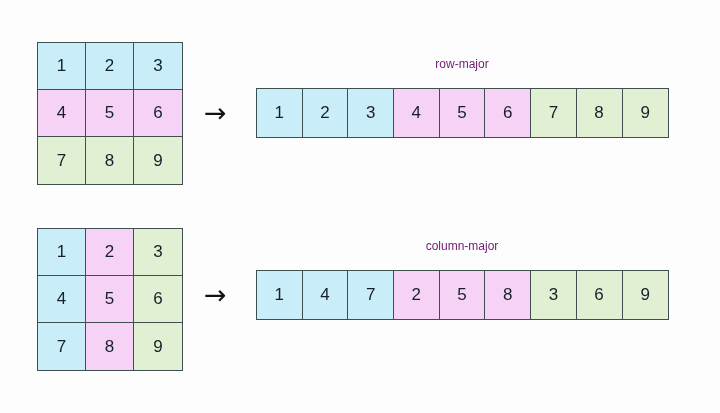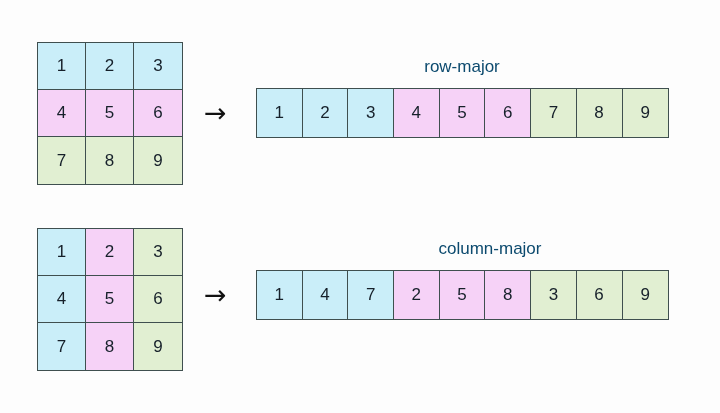--- a/index.html
+++ b/index.html
@@ -71,35 +71,35 @@
     font-size: 27px;
     line-height: 1;
     color: #111111;
     font-family: "DejaVu Sans", sans-serif;
     user-select: none;
   }
 
   
   .caption {
     position: absolute;
-    font-size: 17px;
-    color: #0c4a6e;
+    font-size: 12px;
+    color: #701a75;
     white-space: nowrap;
     transform: translateX(-50%);
   }
 
   
   #matrix-row    { left: 37px;  top: 42px;  }
   #matrix-col    { left: 37px;  top: 228px; }
   #arrow-row     { left: 204px; top: 99px;  }
   #arrow-col     { left: 204px; top: 281px; }
   #strip-row     { left: 256px; top: 88px;  }
   #strip-col     { left: 256px; top: 270px; }
   #caption-row   { left: 462px; top: 57px;  }
-  #caption-col   { left: 490px; top: 239px; }
+  #caption-col   { left: 462px; top: 239px; }
 </style>
 </head>
 <body style="background: rgb(253, 253, 253);">
 
 <div class="canvas">
 
   <div class="matrix" id="matrix-row">
     <div class="cell" style="background: rgb(202, 238, 249);">1</div>
     <div class="cell" style="background: rgb(202, 238, 249);">2</div>
     <div class="cell" style="background: rgb(202, 238, 249);">3</div>

